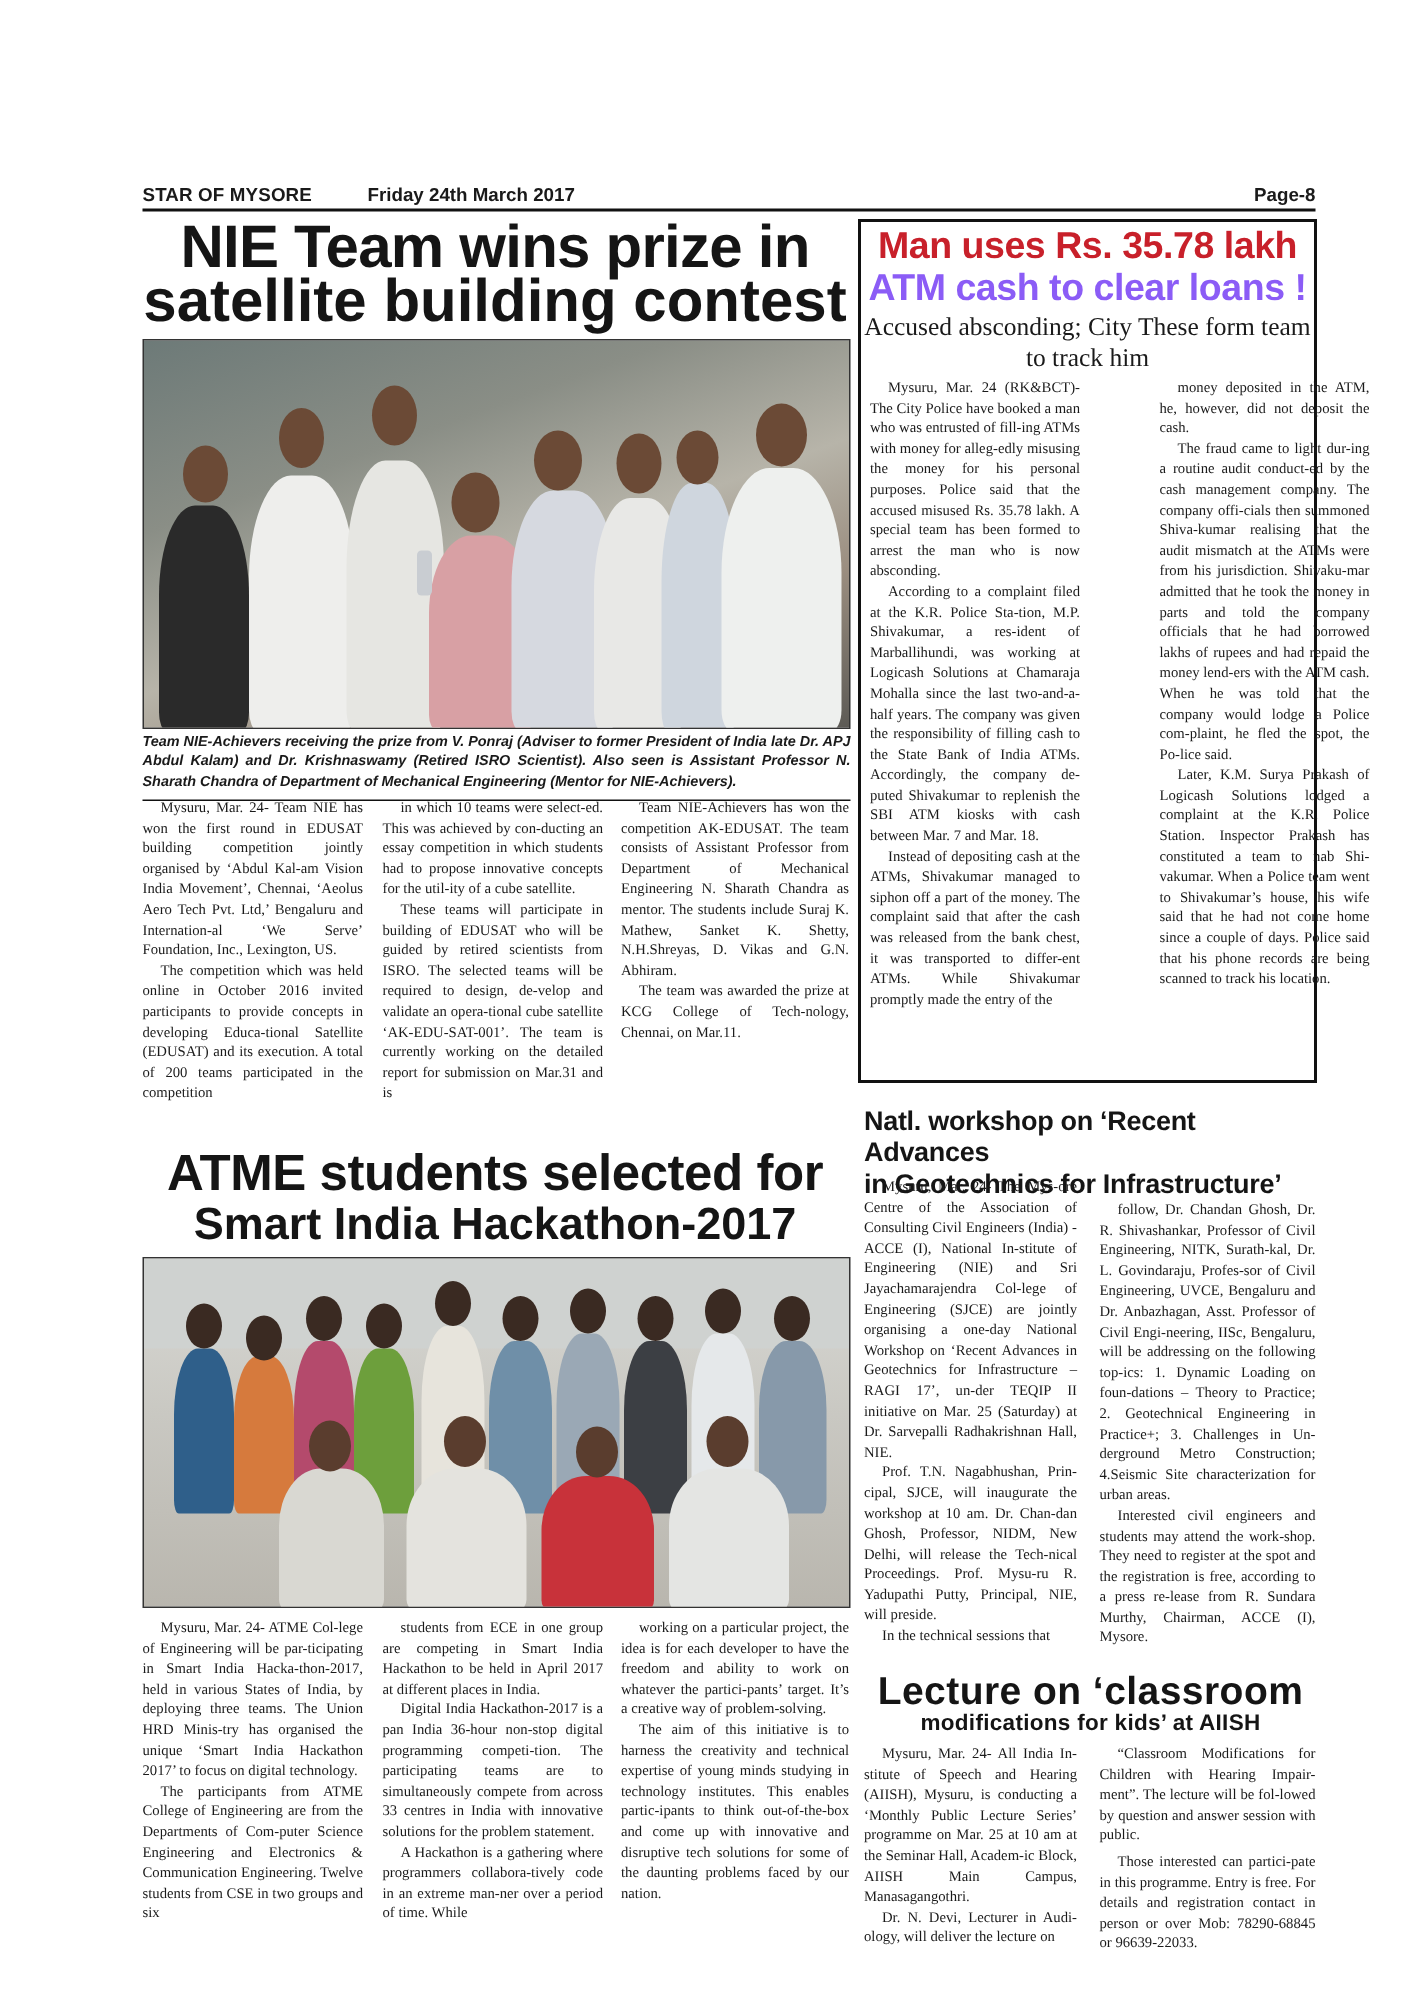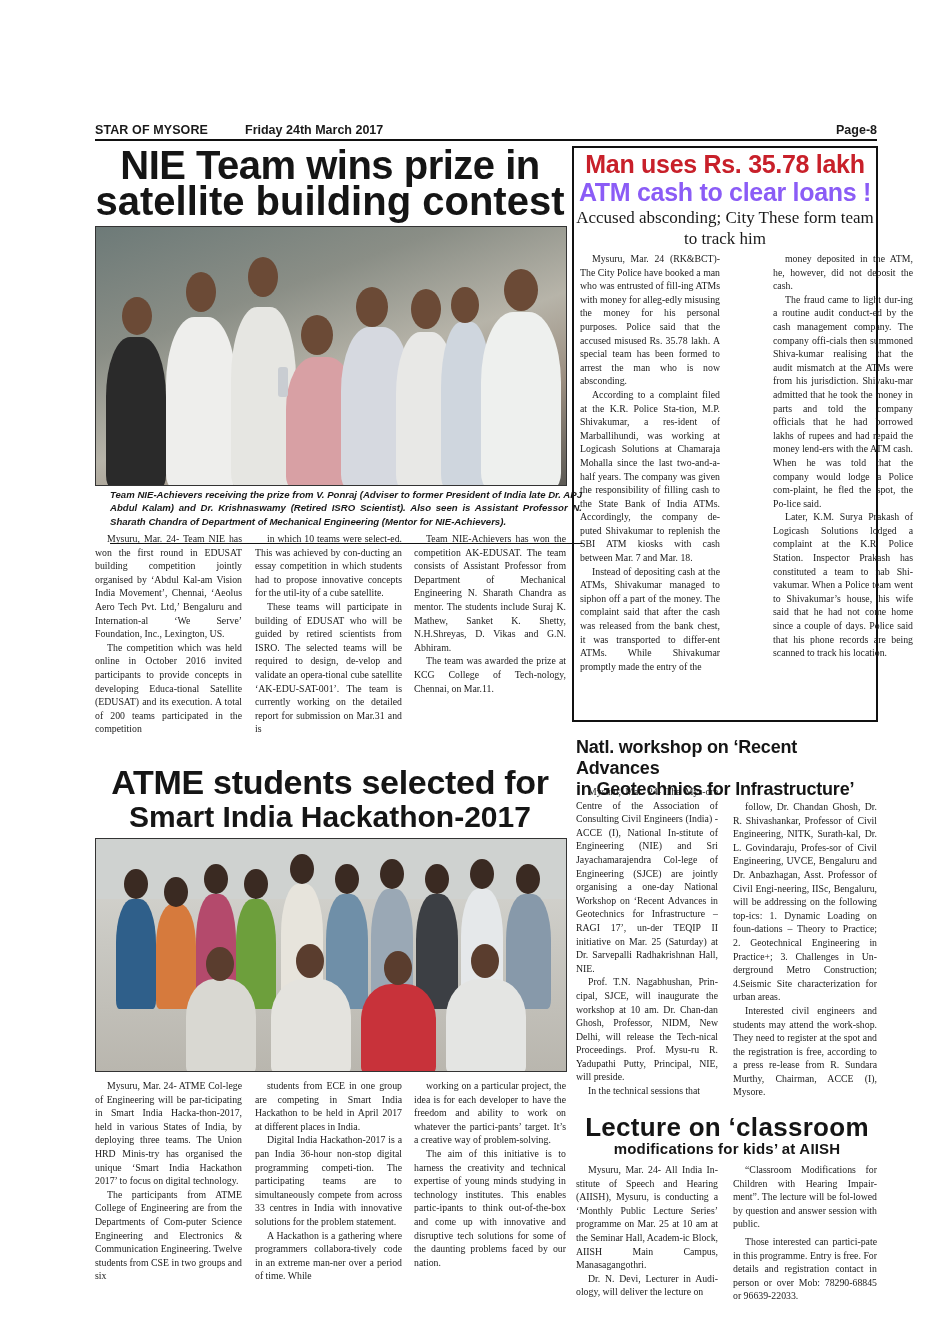--- a/index.html
+++ b/index.html
@@ -10,21 +10,21 @@
   .masthead .date { position:absolute; left:150px; top:2px; }
   .masthead .page { position:absolute; right:0; top:2px; }
 
   .head-nie1 { left:95px; top:143px; width:470px; text-align:center; font-size:40px; font-weight:bold; letter-spacing:-0.5px; line-height:44px; color:#151515; }
   .head-nie2 { left:95px; top:183px; width:470px; text-align:center; font-size:40px; font-weight:bold; line-height:36px; color:#151515; }
 
   .photo { background:linear-gradient(160deg,#6d7a78 0%,#8a8e86 30%,#b7b4a9 55%,#9b8e80 75%,#5c5a55 100%); border:1px solid #333; overflow:hidden; }
   .photo .fig { position:absolute; border-radius:40% 40% 8% 8%; }
   .photo .head { position:absolute; border-radius:50%; background:#6b4a36; }
 
-  .caption { left:110px; top:488px; width:472px; font-size:9.6px; font-weight:bold; font-style:italic; line-height:13.3px; border-bottom:1.5px solid #111; padding-bottom:15px; text-align:justify; }
+  .caption { left:95px; top:488px; width:472px; font-size:9.6px; font-weight:bold; font-style:italic; line-height:13.3px; border-bottom:1.5px solid #111; padding-bottom:5px; text-align:justify; }
 
   .col { font-size:9.8px; line-height:13.6px; text-align:justify; hyphens:manual;font-family:Liberation Serif, serif; }
   .col p { margin:0; text-indent:12px; }
 
   .atm-box { left:572px; top:146px; width:306px; height:576px; border:2px solid #111; box-sizing:border-box; }
   .atm-h1 { left:576px; top:150px; width:298px; text-align:center; color:#c8202a; font-size:25px; font-weight:bold; line-height:28px; letter-spacing:-0.3px; }
   .atm-h2 { left:576px; top:178px; width:298px; text-align:center; color:#8b5cf6; font-size:25px; font-weight:bold; line-height:28px; letter-spacing:-0.3px; }
   .atm-sub { left:576px; top:207px; width:298px; text-align:center; font-family:"Liberation Serif", serif; font-size:17px; line-height:21px; color:#1a1a1a; }
 
   .head-atme1 { left:95px; top:763px; width:470px; text-align:center; font-size:34px; font-weight:bold; line-height:38px; color:#151515; letter-spacing:-0.3px; }

